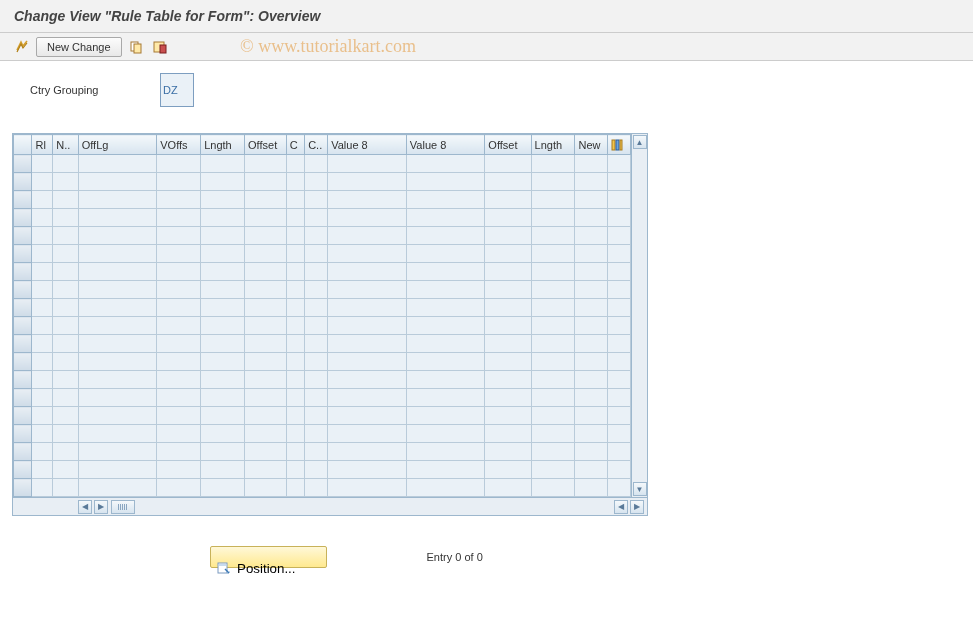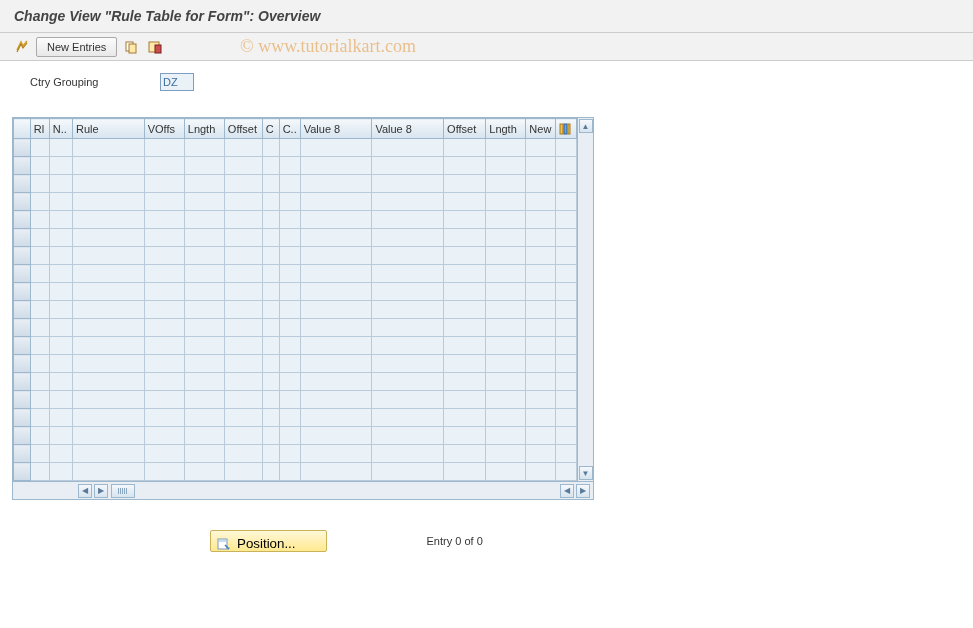--- a/index.html
+++ b/index.html
@@ -70,32 +70,32 @@
       margin-bottom: 4px;
     }
     .form-label {
       width: 130px;
       font-size: 11px;
       color: #333;
       margin-left: 16px;
     }
     .form-input {
       width: 34px;
-      height: 18px;
+      height: 34px;
       border: 1px solid #7d9ec0;
       background: #eaf1f7;
       font-size: 11px;
       padding: 8px 2px;
       color: #3a6ea5;
     }
     .form-input.blank { background: #eaf1f7; width: 34px; }
     .table-wrap {
       margin: 16px 12px 0 12px;
       border: 1px solid #9db7cd;
-      width: 582px;
+      width: 636px;
       position: relative;
       background: #eaf1f7;
     }
     .table-scroll {
       display: flex;
     }
     .table-main {
       flex: 1;
       overflow: hidden;
     }
@@ -185,26 +185,26 @@
     .hscroll .track { flex:1; }
     .footer-area {
       margin-top: 30px;
       display:flex;
       align-items:center;
       padding-left: 210px;
       gap: 100px;
     }
     .position-btn {
       display:inline-flex;
-      align-items:flex-end;
+      align-items:flex-start;
       background: linear-gradient(#fff8d8,#ffe98f);
       border: 1px solid #c8b25a;
       border-radius: 2px;
       height: 22px;
-      padding: 4px 30px 0 6px;
+      padding: 14px 30px 0 6px;
       cursor:pointer;
       gap:6px;
     }
     .position-btn .ic {
       width:14px;height:14px;
       display:inline-flex;align-items:center;justify-content:center;
     }
     .entry-text { font-size: 11px; color:#333;text-align:center; }
     svg { display:block; }
   </style>
@@ -213,21 +213,21 @@
 
 <div class="title-bar">Change View "Rule Table for Form": Overview</div>
 
 <div class="toolbar">
   <span class="tb-btn">
     <svg width="16" height="16" viewBox="0 0 16 16">
         <path d="M3 11 L7 3 L9 7 L13 2" stroke="#d4a030" stroke-width="1.6" fill="none"></path>
         <path d="M3 13 L7 5 L9 9 L13 4" stroke="#b07d10" stroke-width="1.2" fill="none"></path>
       </svg>
   </span>
-  <button class="new-entries">New Entries</button>
+  <button class="new-entries">New Change</button>
   <span class="tb-btn">
     <svg width="16" height="16" viewBox="0 0 16 16">
         <rect x="3" y="3" width="7" height="9" fill="#fff" stroke="#a67832"></rect>
         <rect x="6" y="5" width="7" height="9" fill="#ffe9a8" stroke="#a67832"></rect>
       </svg>
   </span>
   <span class="tb-btn">
     <svg width="16" height="16" viewBox="0 0 16 16">
         <rect x="2" y="3" width="10" height="10" fill="#ffe9a8" stroke="#a67832"></rect>
         <rect x="8" y="6" width="6" height="8" fill="#c94f4f" stroke="#7a1f1f"></rect>
@@ -263,21 +263,21 @@
             <col style="width:40px">
             <col style="width:38px">
             <col style="width:28px">
             <col style="width:20px">
         </colgroup>
         <thead>
           <tr>
             <th class="row-sel"></th>
             <th>Rl</th>
             <th>N..</th>
-            <th>Rule</th>
+            <th>OffLg</th>
             <th>VOffs</th>
             <th>Lngth</th>
             <th>Offset</th>
             <th>C</th>
             <th>C..</th>
             <th>Value 8</th>
             <th>Value 8</th>
             <th>Offset</th>
             <th>Lngth</th>
             <th>New</th>

